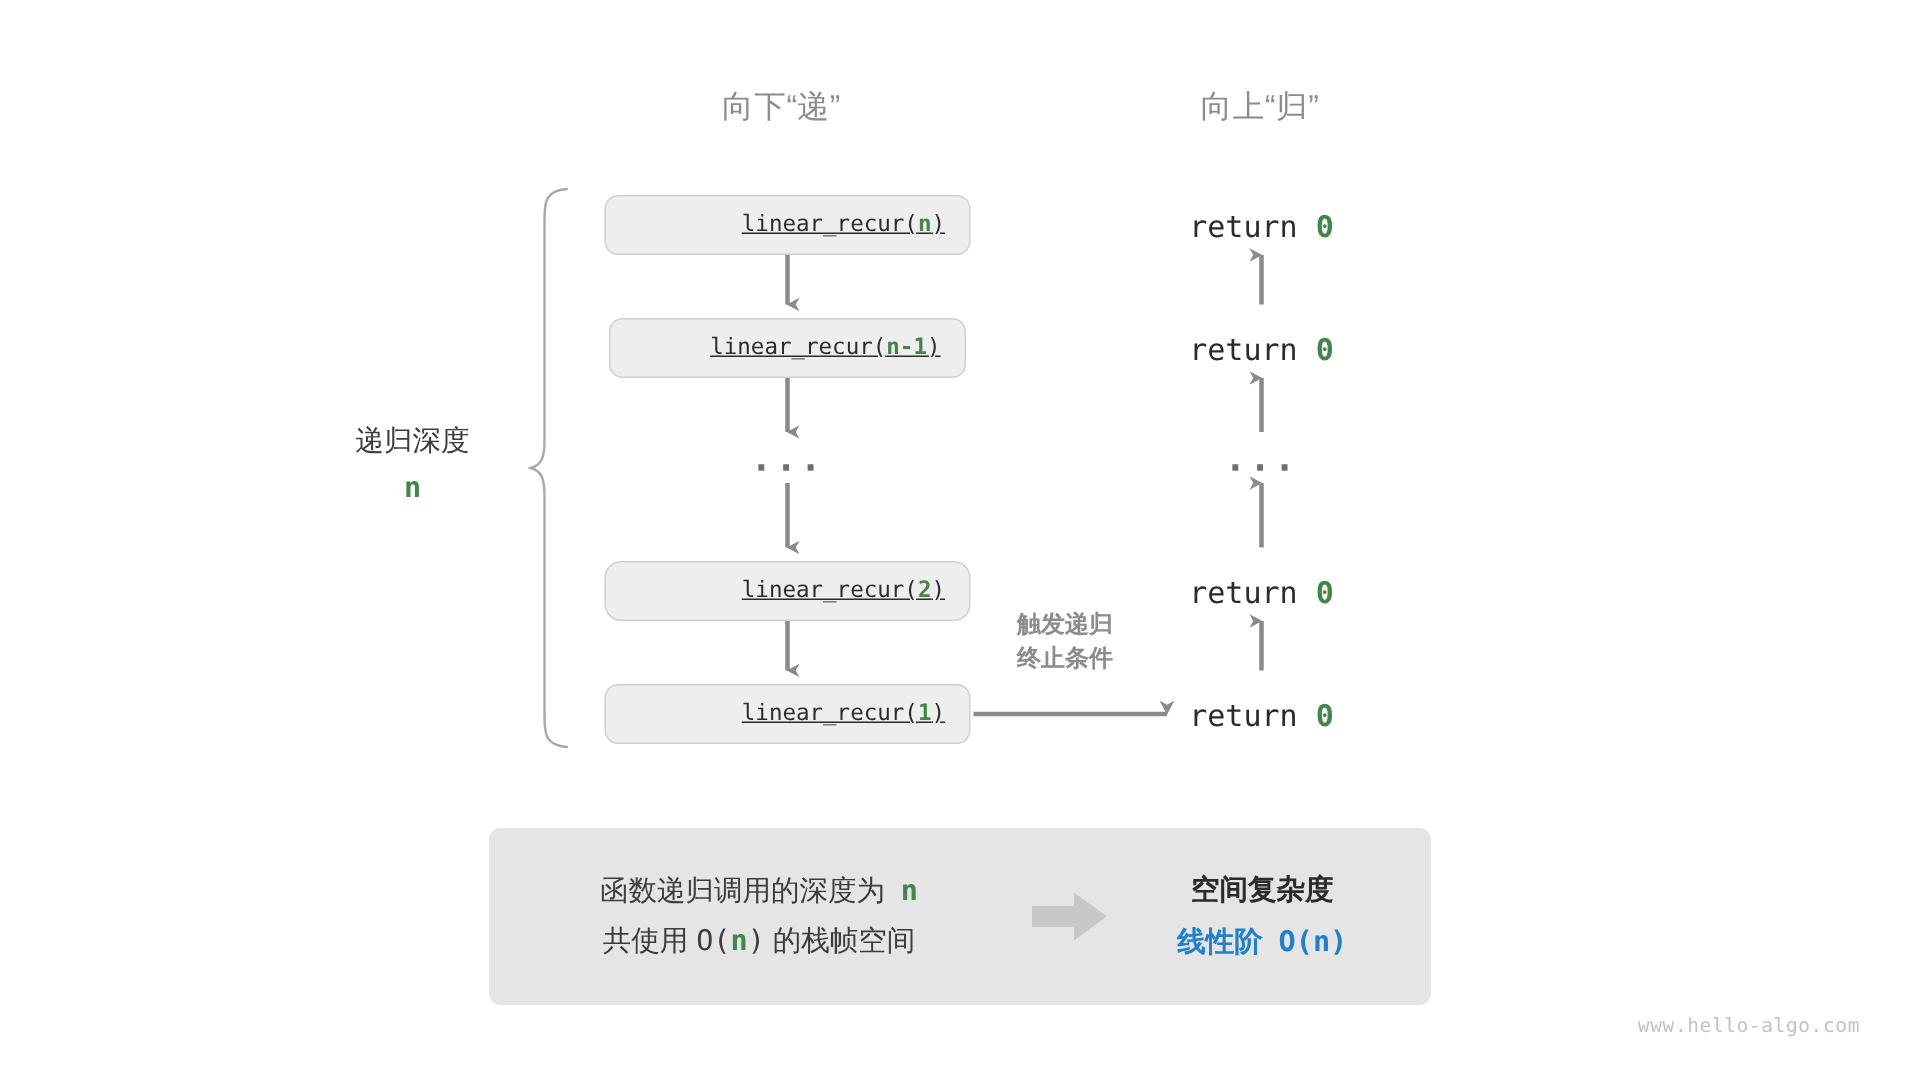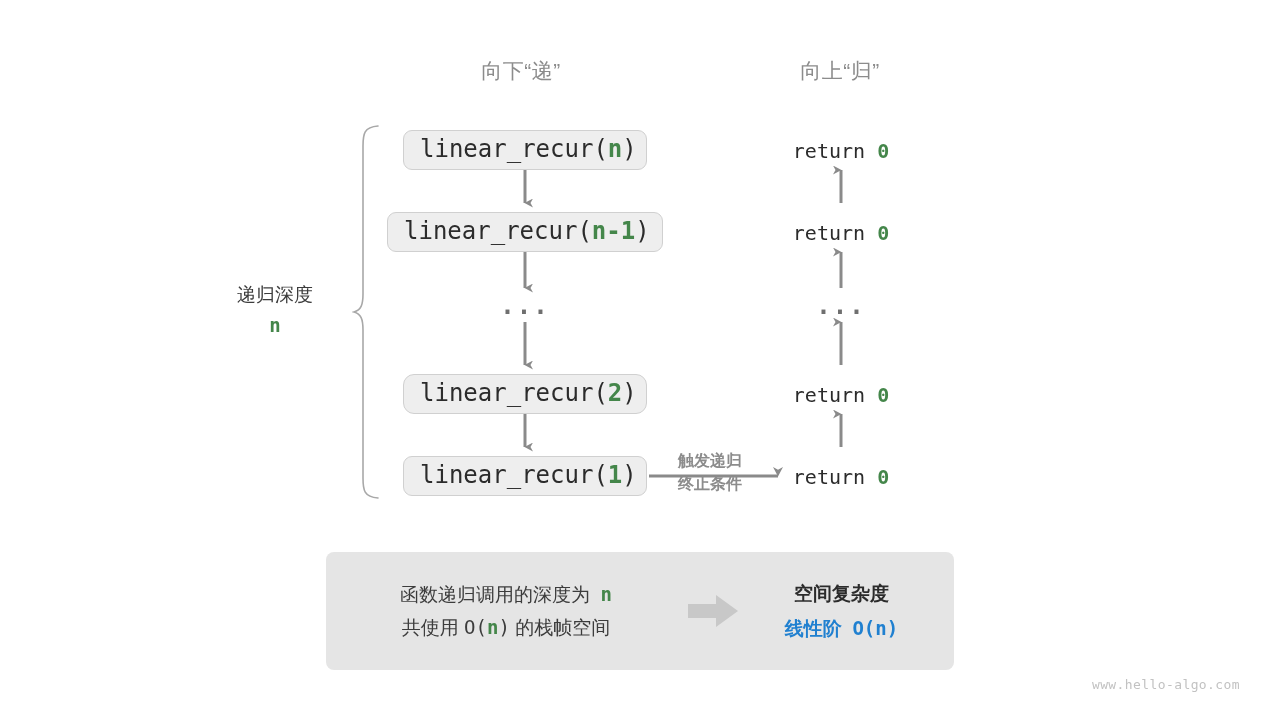--- a/index.html
+++ b/index.html
@@ -70,31 +70,32 @@
     position: absolute;
     transform: translateX(-50%);
     background: #eeeeee;
     border: 1.6px solid #d0d0d0;
     border-radius: 9px;
     box-sizing: border-box;
     height: 40px;
     line-height: 37px;
     padding: 0 16px;
     font-family: "DejaVu Sans Mono", "Liberation Mono", monospace;
-    font-size: 24px;
+    font-size: 15px;
     color: #2b2b2b;
     white-space: nowrap;
-    text-align: left;
+    text-align: right;
+    text-decoration: underline;
   }
   .call-box .arg {
     color: #44864a;
     font-weight: bold;
   }
   #box-n    { left: 525px; top: 130px; width: 244px; }
-  #box-n1   { left: 525px; top: 212px; width: 276px; }
+  #box-n1   { left: 525px; top: 212px; width: 238px; }
   #box-2    { left: 525px; top: 374px; width: 244px; border-radius: 11px; }
   #box-1    { left: 525px; top: 456px; width: 244px; }
 
   
   .ret-label {
     position: absolute;
     transform: translateX(-50%);
     font-family: "DejaVu Sans Mono", "Liberation Mono", monospace;
     font-size: 20px;
     color: #2b2b2b;
@@ -136,21 +137,20 @@
     position: absolute;
     left: 710px;
     top: 405px;
     transform: translateX(-50%);
     text-align: center;
     font-size: 16px;
     font-weight: bold;
     color: #8c8c8c;
     line-height: 23px;
     white-space: nowrap;
-    margin-top: 44px;
   }
 
   
   #summary-panel {
     position: absolute;
     left: 326px;
     top: 552px;
     width: 628px;
     height: 118px;
     background: #e5e5e5;

